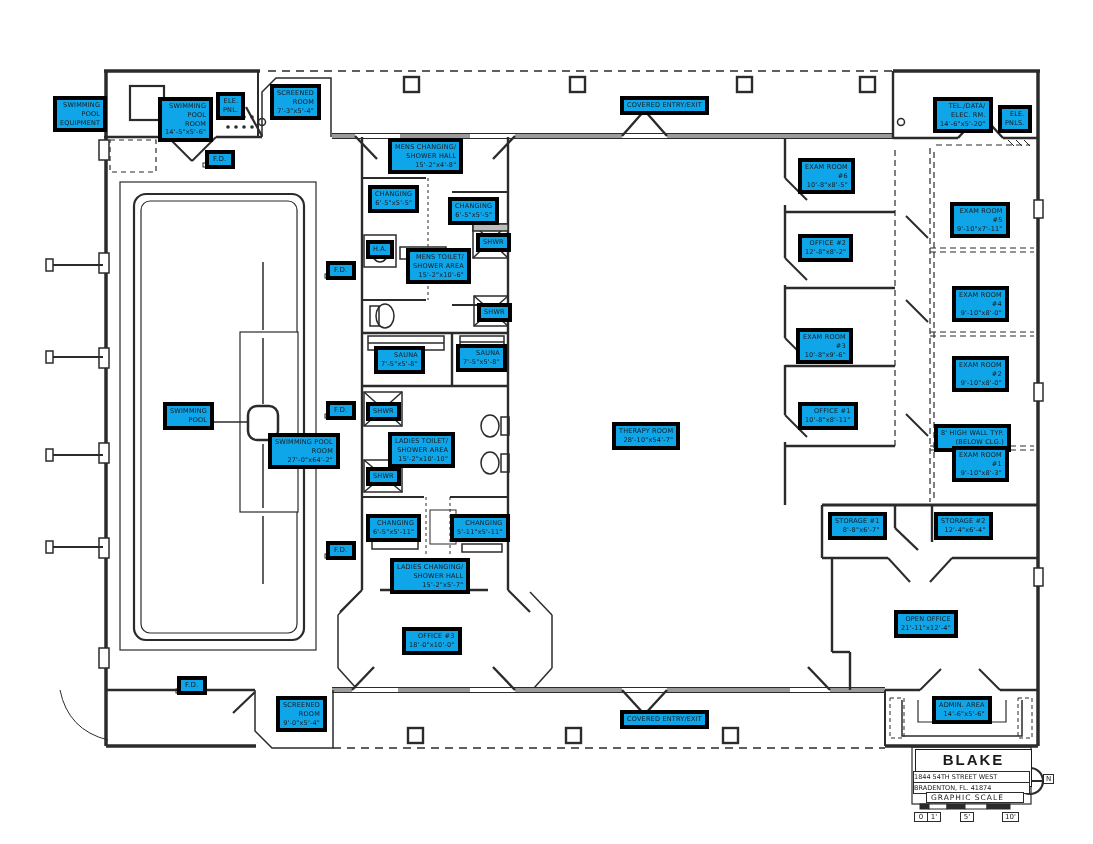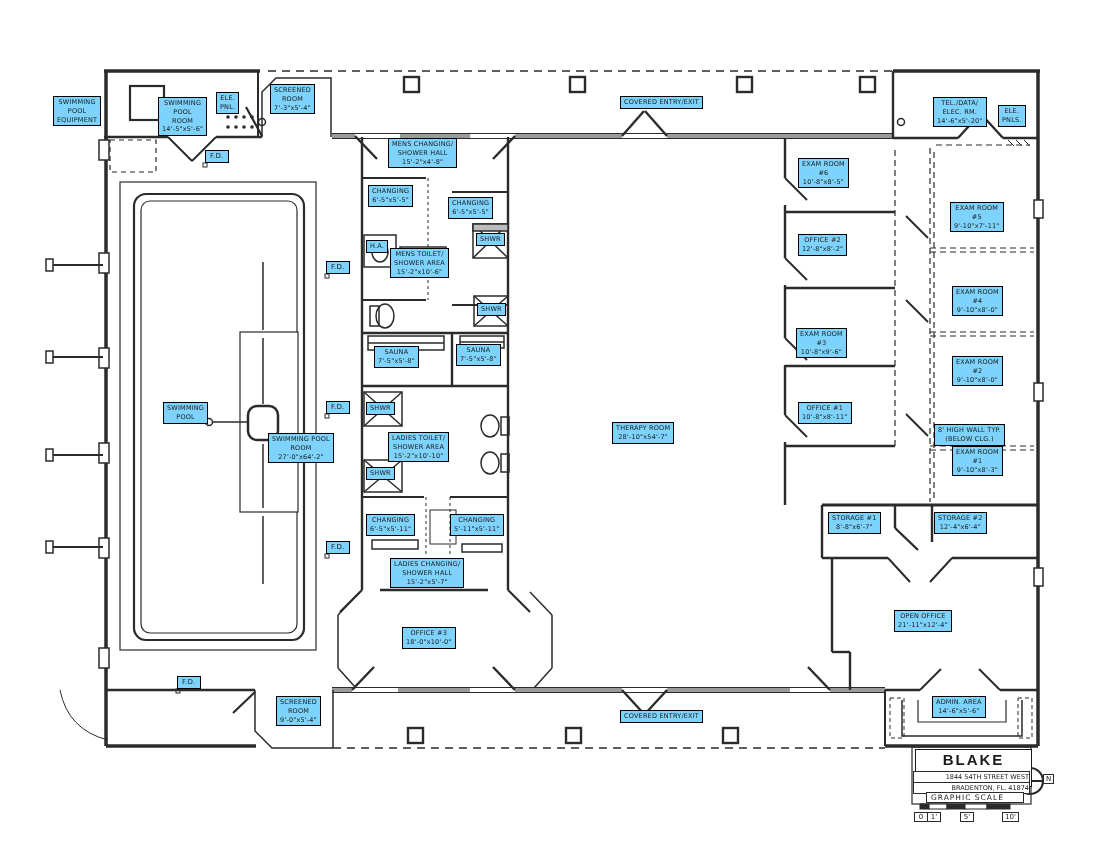--- a/index.html
+++ b/index.html
@@ -1,27 +1,27 @@
 <!DOCTYPE html>
 <html><head>
 <meta charset="utf-8">
 <style>
   html,body{margin:0;padding:0;background:#fff;}
   .plan{position:relative;width:1093px;height:844px;background:#ffffff;
         font-family:"DejaVu Sans",sans-serif;color:#1a1a1a;overflow:hidden;}
   svg{position:absolute;left:0;top:0;}
-  .rlabel{position:absolute;border:1px solid #000000;background:#7dd3fc;
-          font-size:6.5px;line-height:1.35;text-align:center;white-space:pre-line;
+  .rlabel{position:absolute;border:4px solid #000000;background:#0ea5e9;
+          font-size:6.5px;line-height:1.35;text-align:right;white-space:pre-line;
           padding:1px 3px;letter-spacing:.2px;z-index:5;}
   .fd{font-size:7px;padding:1px 4px;}
   .tb-name{position:absolute;border:1.5px solid #1a1a1a;background:#fff;
            font-size:15px;font-weight:bold;letter-spacing:2px;text-align:center;
            padding:1px 2px;z-index:5;font-family:"Liberation Sans",sans-serif;}
   .tb-line{position:absolute;border:1px solid #2b2b2b;background:#fff;
-           font-size:6.5px;text-align:right;padding:1px 0;z-index:5;}
+           font-size:6.5px;text-align:left;padding:1px 0;z-index:5;}
   .tb-scale{position:absolute;border:1px solid #2b2b2b;background:#fff;
             font-size:7.5px;letter-spacing:1px;text-align:left;padding:0 4px;z-index:5;}
   .tick{position:absolute;border:1px solid #2b2b2b;background:#fff;
         font-size:7px;text-align:center;padding:0 2px;min-width:8px;z-index:5;}
   .northN{position:absolute;border:1px solid #2b2b2b;background:#fff;
           font-size:7px;padding:0 2px;z-index:5;}
 </style>
 </head>
 <body>
 
@@ -357,21 +357,21 @@
   <div class="rlabel fd" style="left:177px;top:676px">F.D.</div>
 
   <div class="rlabel" style="left:388px;top:138px">MENS CHANGING/
 SHOWER HALL
 15'-2"x4'-8"</div>
   <div class="rlabel" style="left:368px;top:185px">CHANGING
 6'-5"x5'-5"</div>
   <div class="rlabel" style="left:448px;top:197px">CHANGING
 6'-5"x5'-5"</div>
   <div class="rlabel" style="left:366px;top:240px">H.A.</div>
-  <div class="rlabel" style="left:390px;top:248px">MENS TOILET/
+  <div class="rlabel" style="left:406px;top:248px">MENS TOILET/
 SHOWER AREA
 15'-2"x10'-6"</div>
   <div class="rlabel" style="left:476px;top:233px">SHWR</div>
   <div class="rlabel" style="left:477px;top:303px">SHWR</div>
   <div class="rlabel" style="left:374px;top:346px">SAUNA
 7'-5"x5'-8"</div>
   <div class="rlabel" style="left:456px;top:344px">SAUNA
 7'-5"x5'-8"</div>
   <div class="rlabel" style="left:366px;top:402px">SHWR</div>
   <div class="rlabel" style="left:388px;top:432px">LADIES TOILET/

